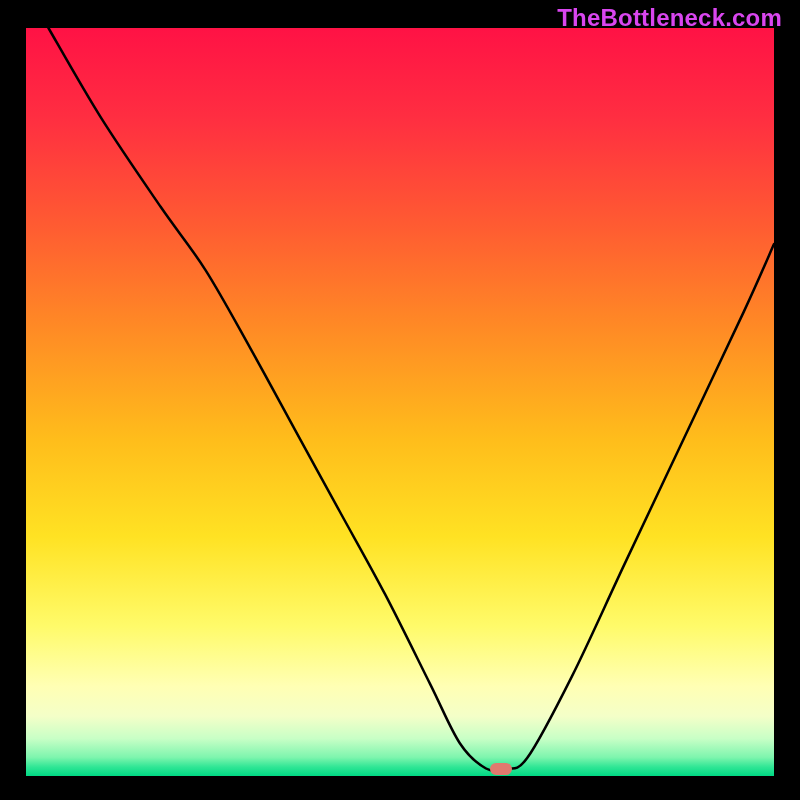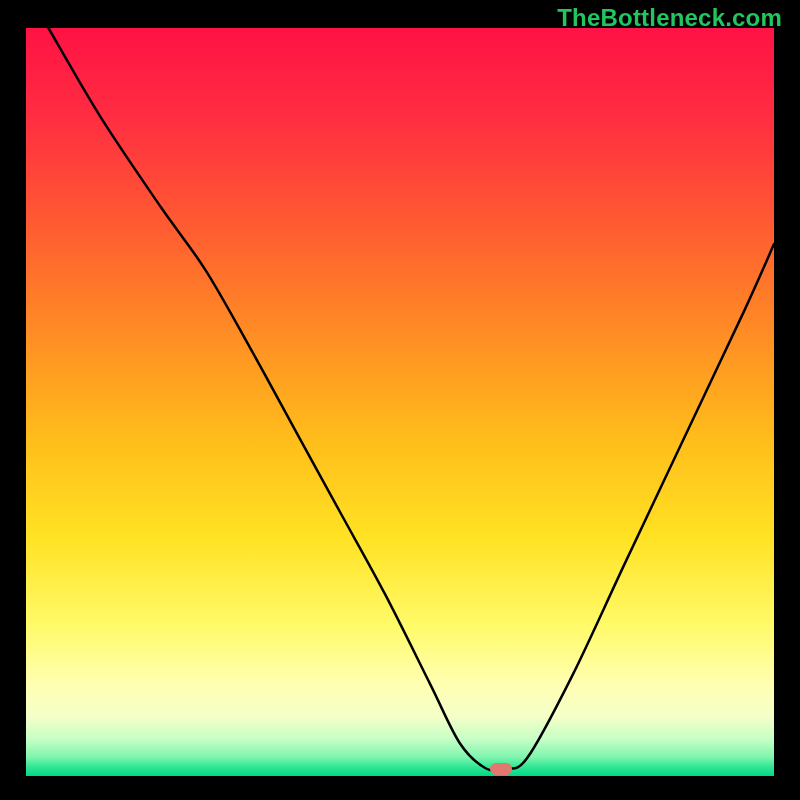--- a/index.html
+++ b/index.html
@@ -16,21 +16,21 @@
     height: 800px;
     background: #000;
   }
   .watermark {
     position: absolute;
     top: 4px;
     right: 18px;
     font-family: Arial, Helvetica, sans-serif;
     font-size: 24px;
     font-weight: 600;
-    color: #22c55e;
+    color: #d946ef;
     letter-spacing: 0.2px;
   }
   .plot-frame {
     position: absolute;
     left: 26px;
     top: 28px;
     width: 748px;
     height: 745px;
   }
   .plot-area {

